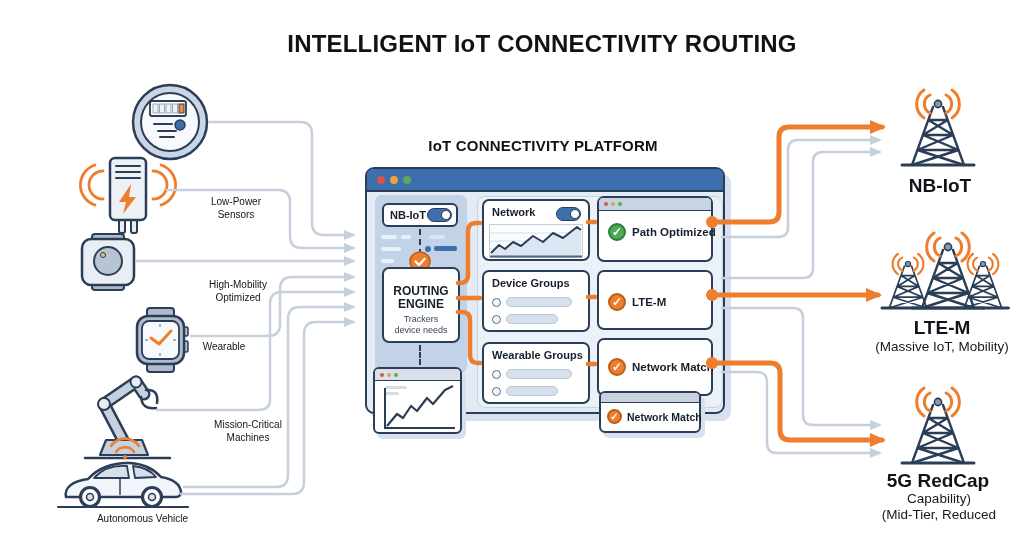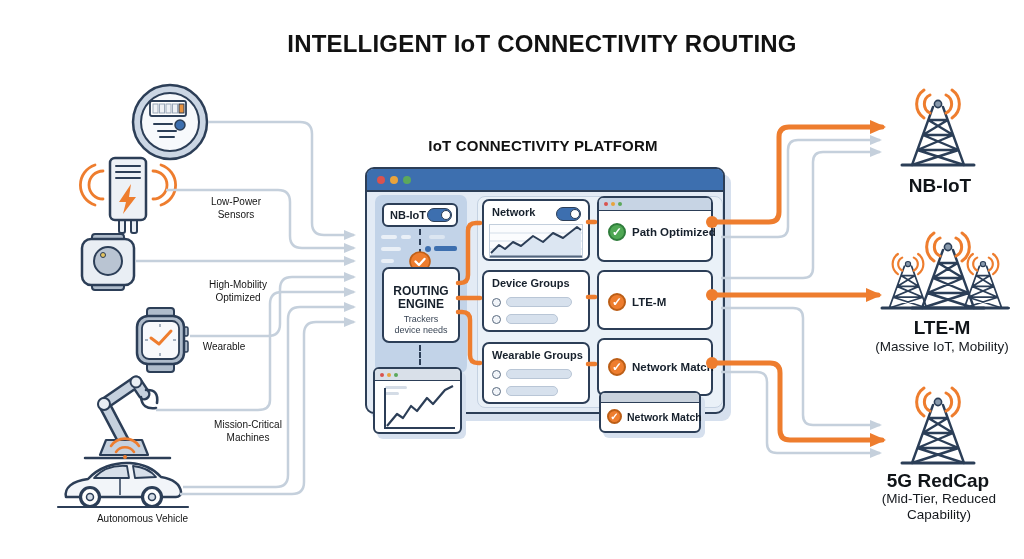--- a/index.html
+++ b/index.html
@@ -189,22 +189,22 @@
   </div>
   <div class="abs ctr devlabel" style="left:40px;top:513px;width:145px;">Autonomous Vehicle</div>
 
   <div class="abs ctr netname" style="left:850px;top:175px;width:120px;">NB-IoT</div>
 
   <div class="abs ctr netname" style="left:852px;top:317px;width:120px;">LTE-M</div>
   <div class="abs ctr netsub" style="left:834px;top:339px;width:156px;">(Massive IoT, Mobility)</div>
 
   <div class="abs ctr netname" style="left:846px;top:470px;width:124px;">5G RedCap</div>
   <div class="abs ctr netsub" style="left:831px;top:491px;width:156px;">
-    <div>(Mid-Tier, Reduced</div>
-      <div>Capability)</div>
+    <div>Capability)</div>
+      <div>(Mid-Tier, Reduced</div>
   </div>
 
   <div class="abs window">
     <div class="titlebar">
       <span class="dot red"></span>
       <span class="dot yel"></span>
       <span class="dot grn"></span>
     </div>
 
     <div class="abs panel"></div>

